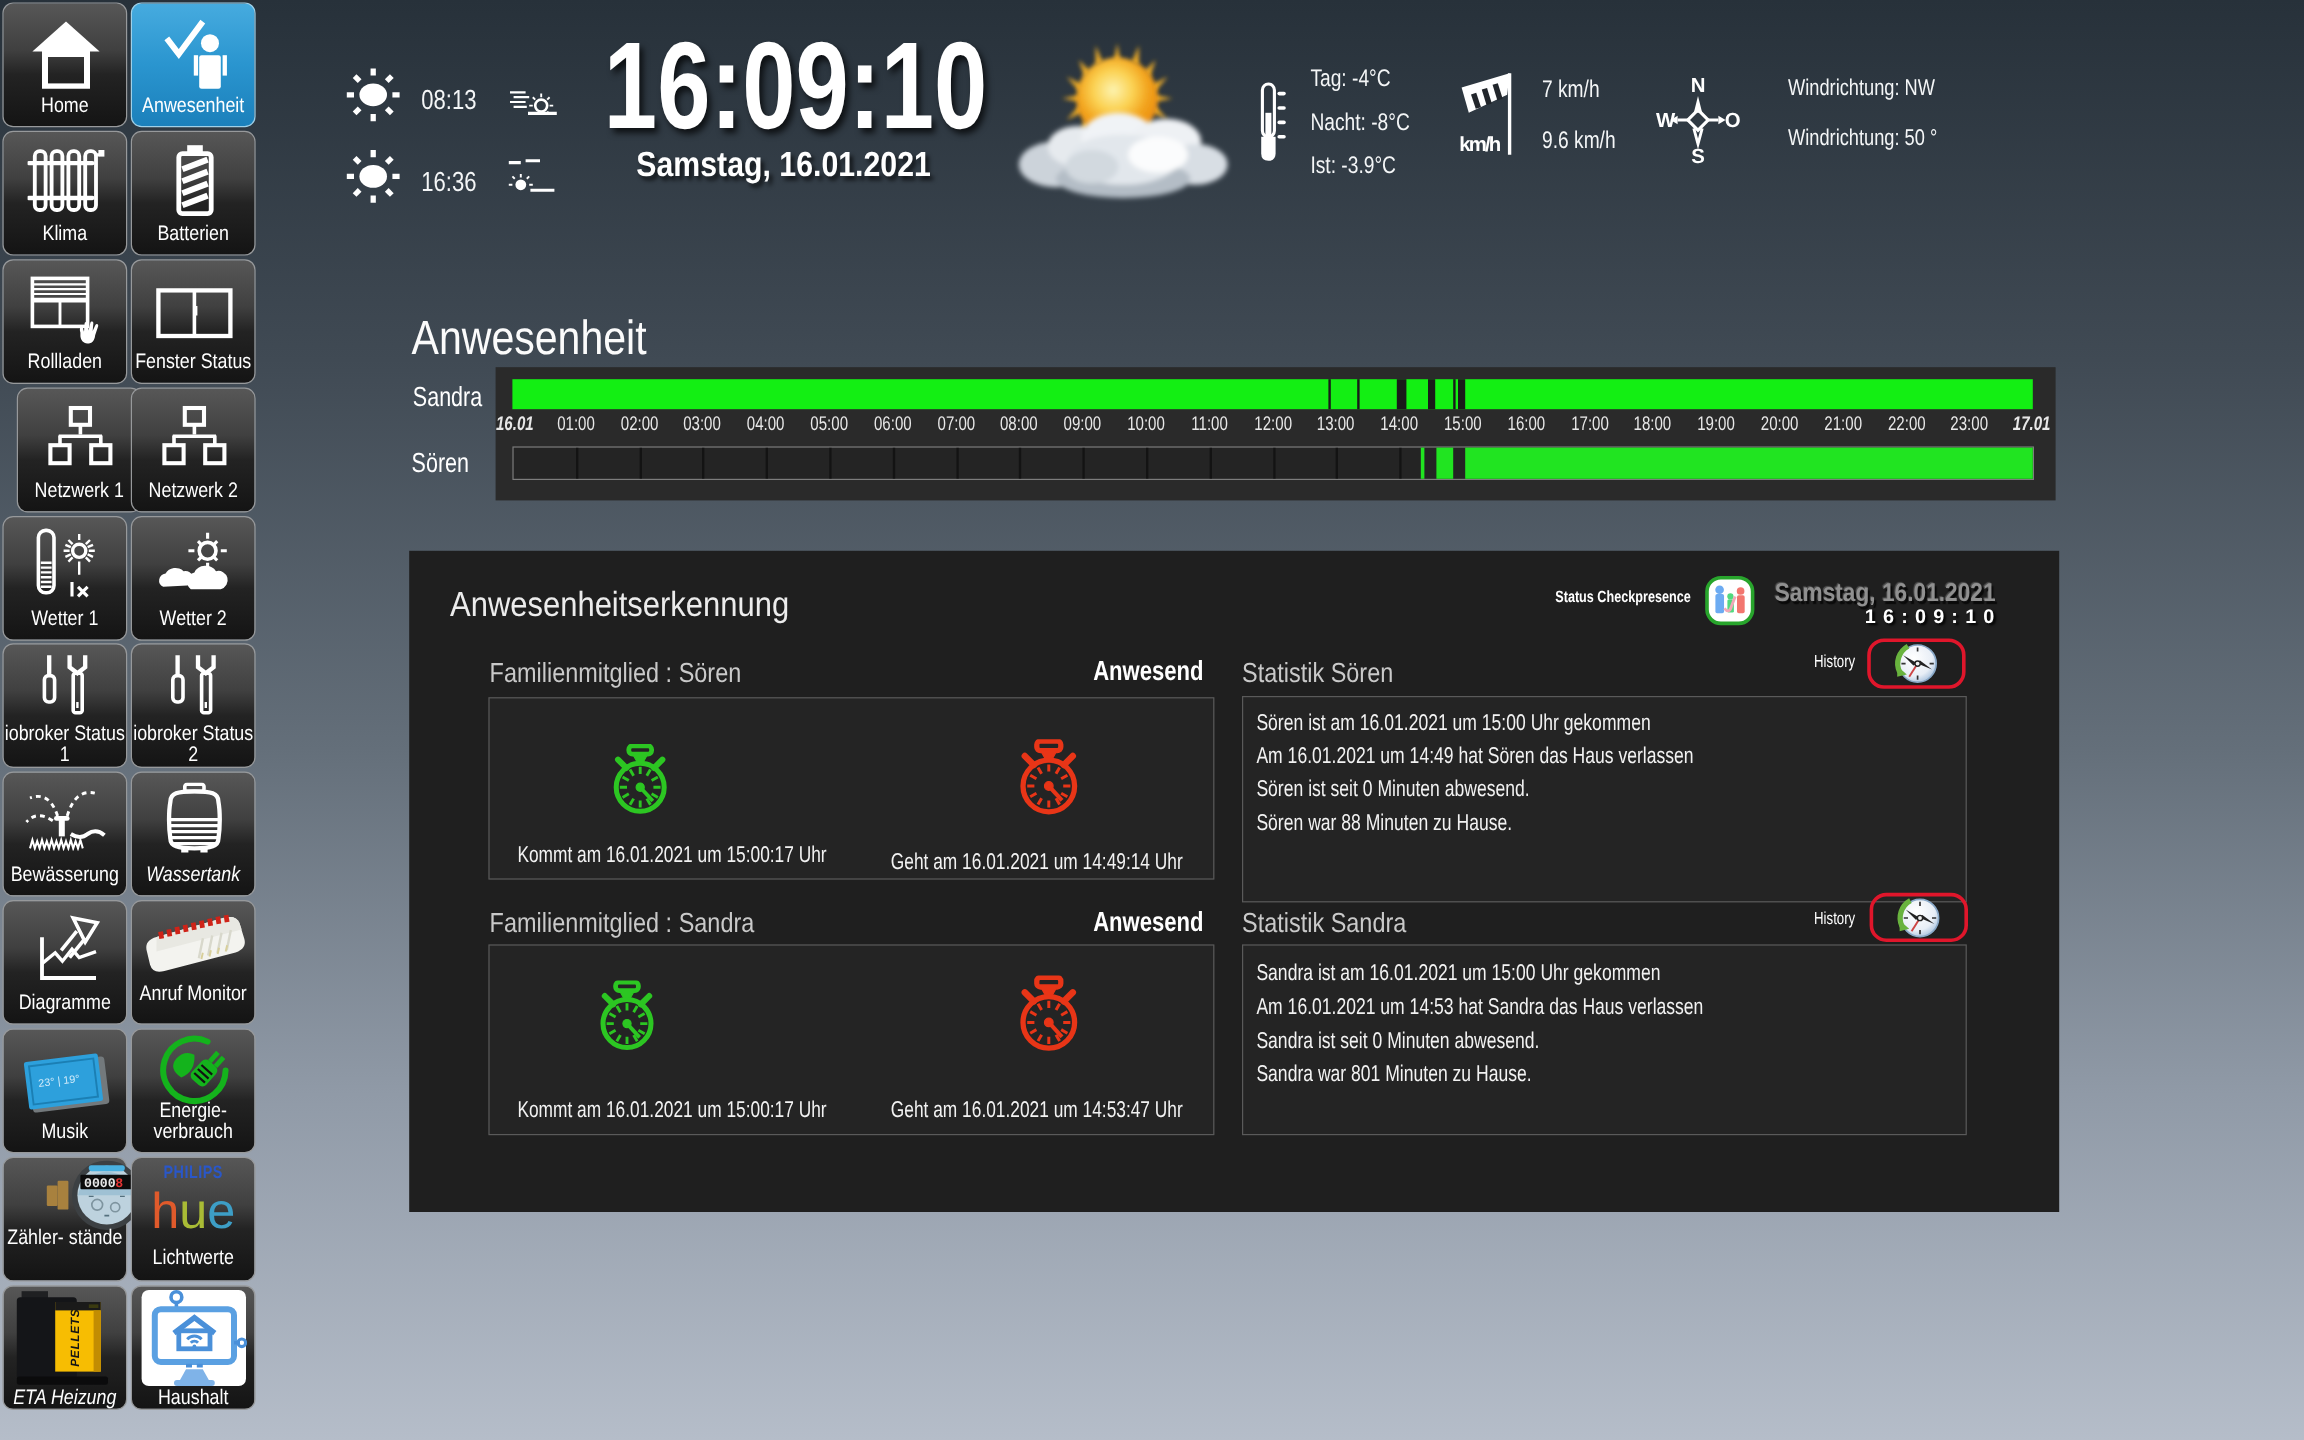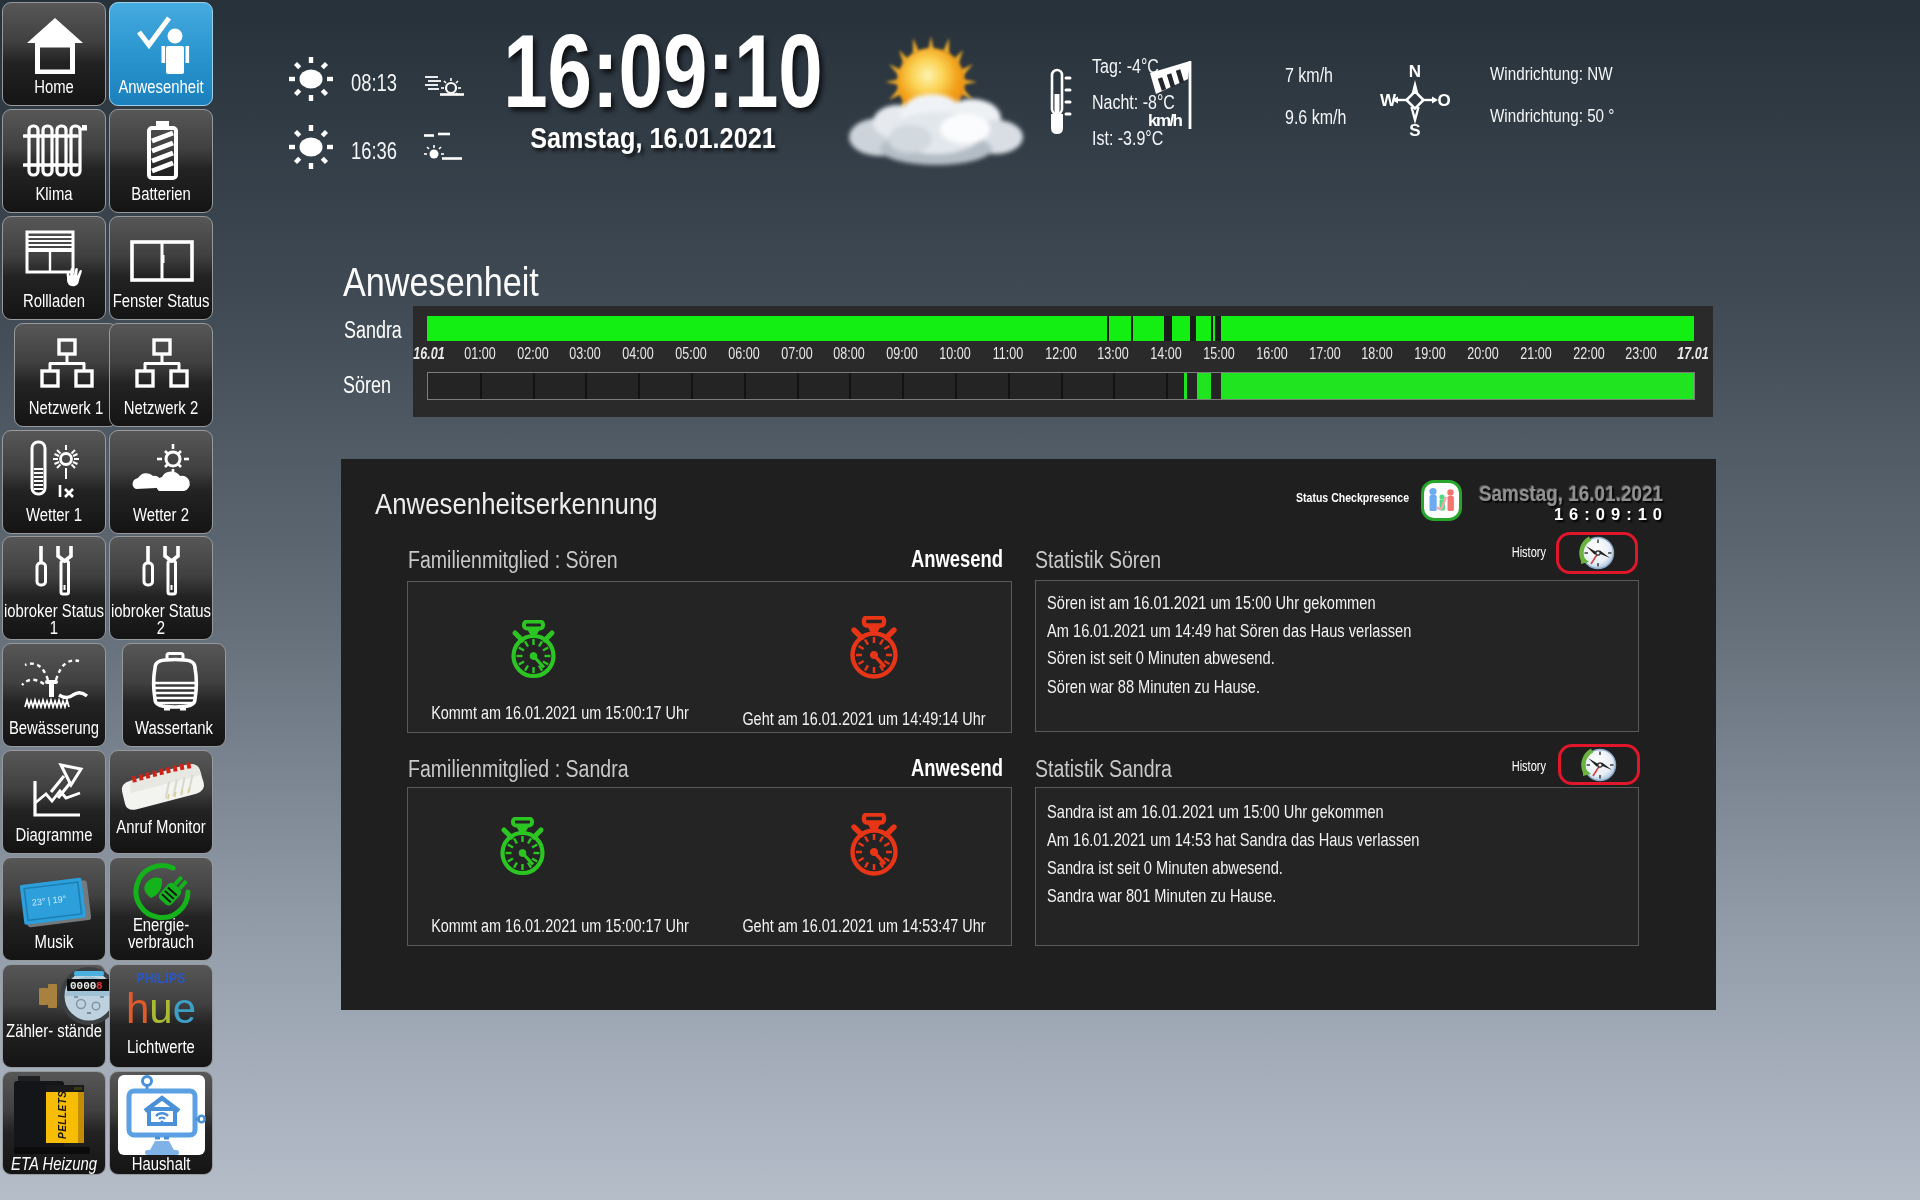--- a/index.html
+++ b/index.html
@@ -192,21 +192,21 @@
   <g stroke="#fff" stroke-width="2.4" fill="none" stroke-dasharray="4 3.5">
    <path d="M29,23 Q22,2 6,8"></path>
    <path d="M37,23 Q44,0 60,4"></path>
    <path d="M25,27 Q12,18 3,28"></path>
   </g>
   <path d="M40,38 q8,5 14,0 q7,-5 14,1" stroke="#fff" stroke-width="3.4" fill="none"></path>
   <path d="M6,50 l2,-7 2,7 2,-6 2,6 2,-7 2,7 2,-6 2,6 2,-7 2,7 2,-6 2,6 2,-7 2,7 2,-6 2,6 2,-7 2,7 2,-6 2,6 2,-7 2,7" stroke="#fff" stroke-width="1.7" fill="none"></path>
  </svg></div>
  <div class="tl">Bewässerung</div>
 </div>
-<div class="tile" style="left:122px;top:643px;">
+<div class="tile" style="left:109px;top:643px;font-style:italic;">
  <div class="ticon" style="top:8px;"><svg width="58" height="62" viewBox="0 0 58 62">
   <rect x="21" y="1.5" width="16" height="6" rx="2" fill="none" stroke="#fff" stroke-width="3"></rect>
   <path d="M9,16 C9,9 15,7.5 29,7.5 C43,7.5 49,9 49,16 C50.5,24 50.5,38 49,47 C49,53 43,55 29,55 C15,55 9,53 9,47 C7.5,38 7.5,24 9,16 Z" fill="none" stroke="#fff" stroke-width="3.6"></path>
   <g stroke="#fff" stroke-width="2.6">
    <line x1="9" y1="31" x2="49" y2="31"></line>
           <line x1="8.5" y1="36" x2="49.5" y2="36"></line>
    <line x1="8.5" y1="41" x2="49.5" y2="41"></line>
           <line x1="9" y1="46" x2="49" y2="46"></line>
    <line x1="10" y1="51" x2="48" y2="51"></line>
   </g>
@@ -466,21 +466,21 @@
  <g stroke="#fff" stroke-width="3" stroke-linecap="round">
   <line x1="17" y1="10" x2="21" y2="10"></line>
         <line x1="17" y1="22" x2="21" y2="22"></line>
   <line x1="17" y1="34" x2="21" y2="34"></line>
         <line x1="17" y1="46" x2="21" y2="46"></line>
  </g>
 </svg></div>
 <div class="hdrtxt" style="left:1092px;top:55px;">Tag: -4°C</div>
 <div class="hdrtxt" style="left:1092px;top:91px;">Nacht: -8°C</div>
 <div class="hdrtxt" style="left:1092px;top:127px;">Ist: -3.9°C</div>
-<div class="abs" style="left:1148px;top:56px;"><svg width="56" height="76" viewBox="0 0 56 76">
+<div class="abs" style="left:1216px;top:56px;"><svg width="56" height="76" viewBox="0 0 56 76">
  <line x1="42" y1="5" x2="42" y2="73" stroke="#fff" stroke-width="2.8"></line>
  <polygon points="42,5 40,23 8,38 2,17" fill="#fff"></polygon>
  <g stroke="#22262b" stroke-width="4.6">
   <line x1="12" y1="22" x2="16" y2="34"></line>
         <line x1="21" y1="18" x2="25" y2="31"></line>
   <line x1="30" y1="14" x2="34" y2="27"></line>
  </g>
  <text x="0" y="70" font-size="17" font-weight="bold" fill="#fff" font-family="Liberation Sans" textLength="35">km/h</text>
 </svg></div>
 <div class="hdrtxt" style="left:1285px;top:64px;">7 km/h</div>
@@ -654,21 +654,21 @@
         <line x1="31" y1="19" x2="34.5" y2="19"></line>
   </g>
   <polygon points="21,19 9,12 17.5,20.5" fill="#222"></polygon>
   <polygon points="21,19 33,24 23,16.5" fill="#222"></polygon>
   <line x1="21" y1="19" x2="14" y2="30" stroke="#cc4444" stroke-width="1.6"></line>
   <circle cx="21" cy="19" r="2.2" fill="#f0f0f0" stroke="#222" stroke-width="1.2"></circle>
   <path d="M6,26 A16.5,16.5 0 0 1 13,4.5" fill="none" stroke="#69b33e" stroke-width="4.4"></path>
   <polygon points="4,30 12,28 4,21" fill="#69b33e"></polygon>
  </svg>
 </div>
-<div class="abs" style="left:1035px;top:580px;width:604px;height:152px;border:1px solid #5a5a5a;background:#242424;box-sizing:border-box;">
+<div class="abs" style="left:1035px;top:580px;width:604px;height:172px;border:1px solid #5a5a5a;background:#242424;box-sizing:border-box;">
  <div class="statline" style="top:11px;">Sören ist am 16.01.2021 um 15:00 Uhr gekommen</div>
  <div class="statline" style="top:39px;">Am 16.01.2021 um 14:49 hat Sören das Haus verlassen</div>
  <div class="statline" style="top:66px;">Sören ist seit 0 Minuten abwesend.</div>
  <div class="statline" style="top:95px;">Sören war 88 Minuten zu Hause.</div>
 </div>
 
 <div class="abs" style="left:408px;top:756px;font-size:23px;color:#c9c9c9;transform:scaleX(0.85);transform-origin:0 0;white-space:nowrap;">Familienmitglied : Sandra</div>
 <div class="abs" style="left:803px;top:755px;width:200px;text-align:right;font-size:23px;font-weight:bold;color:#fff;transform:scaleX(0.80);transform-origin:100% 0;">Anwesend</div>
 <div class="abs" style="left:407px;top:787px;width:605px;height:159px;border:1px solid #5a5a5a;background:#242424;box-sizing:border-box;"></div>
 <div class="abs" style="left:495px;top:817px;"><svg width="56" height="60" viewBox="0 0 56 60">

